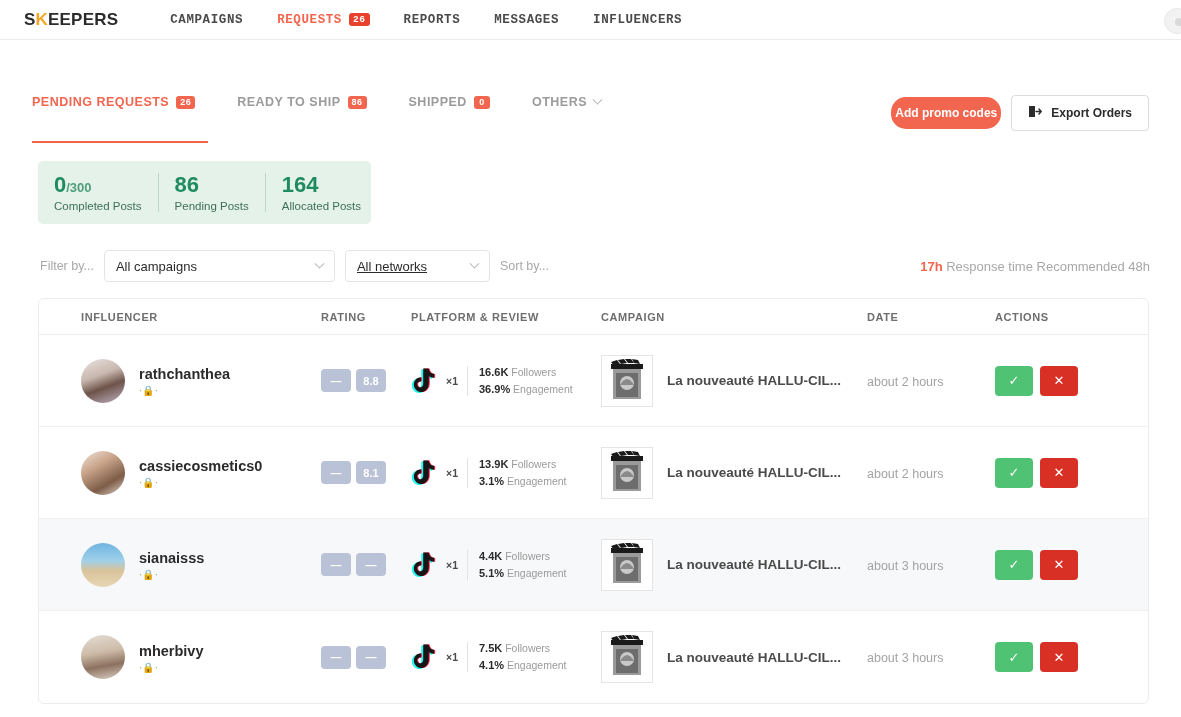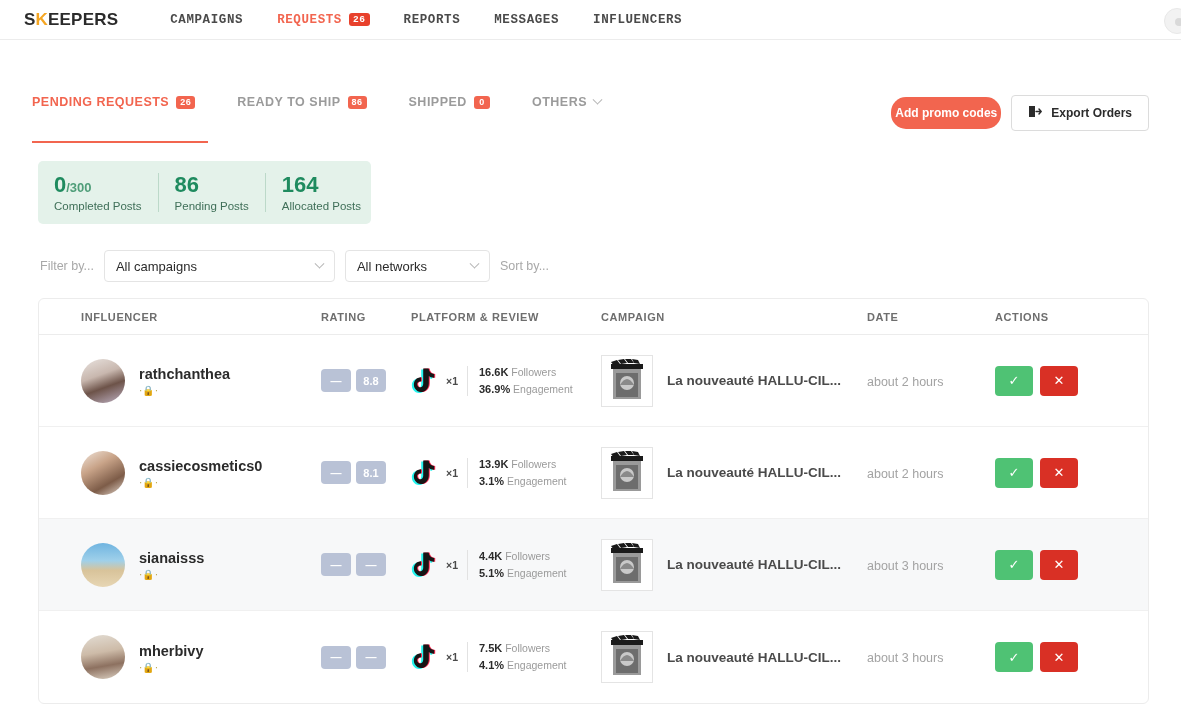--- a/index.html
+++ b/index.html
@@ -217,21 +217,21 @@
     padding: 0 11px;
     background: #fff;
     font-size: 13px;
     color: #2b2b2b;
     cursor: pointer;
     justify-content: space-between;
     overflow: hidden;
   }
   .select .val { white-space: nowrap; overflow: hidden; }
   .select.campaigns { width: 231px; }
-  .select.networks  { width: 145px; }
+  .select.networks  { width: 145px; text-decoration: underline; }
   .select.sort      { width: 139px; }
   .select .chev { margin-left: 10px; flex: none; }
   .resp-time {
     position: absolute;
     right: 31px;
     font-size: 13px;
     color: #a8a8a8;
     white-space: nowrap;
   }
   .resp-time b { color: #f2654f; }
@@ -446,20 +446,23 @@
   <span class="filter-label">Filter by...</span>
   <div class="select campaigns">
     <span class="val">All campaigns</span>
     <span class="chev"></span>
   </div>
   <div class="select networks">
     <span class="val">All networks</span>
     <span class="chev"></span>
   </div>
   <span class="filter-label">Sort by...</span>
+  <div class="resp-time">
+    <b>17h</b><span> Response time Recommended 48h</span>
+  </div>
 </div>
 
 
 <div class="table">
   <div class="thead">
     <div class="c-influencer">INFLUENCER</div>
     <div class="c-rating">RATING</div>
     <div class="c-platform">PLATFORM &amp; REVIEW</div>
     <div class="c-campaign">CAMPAIGN</div>
     <div class="c-date">DATE</div>

